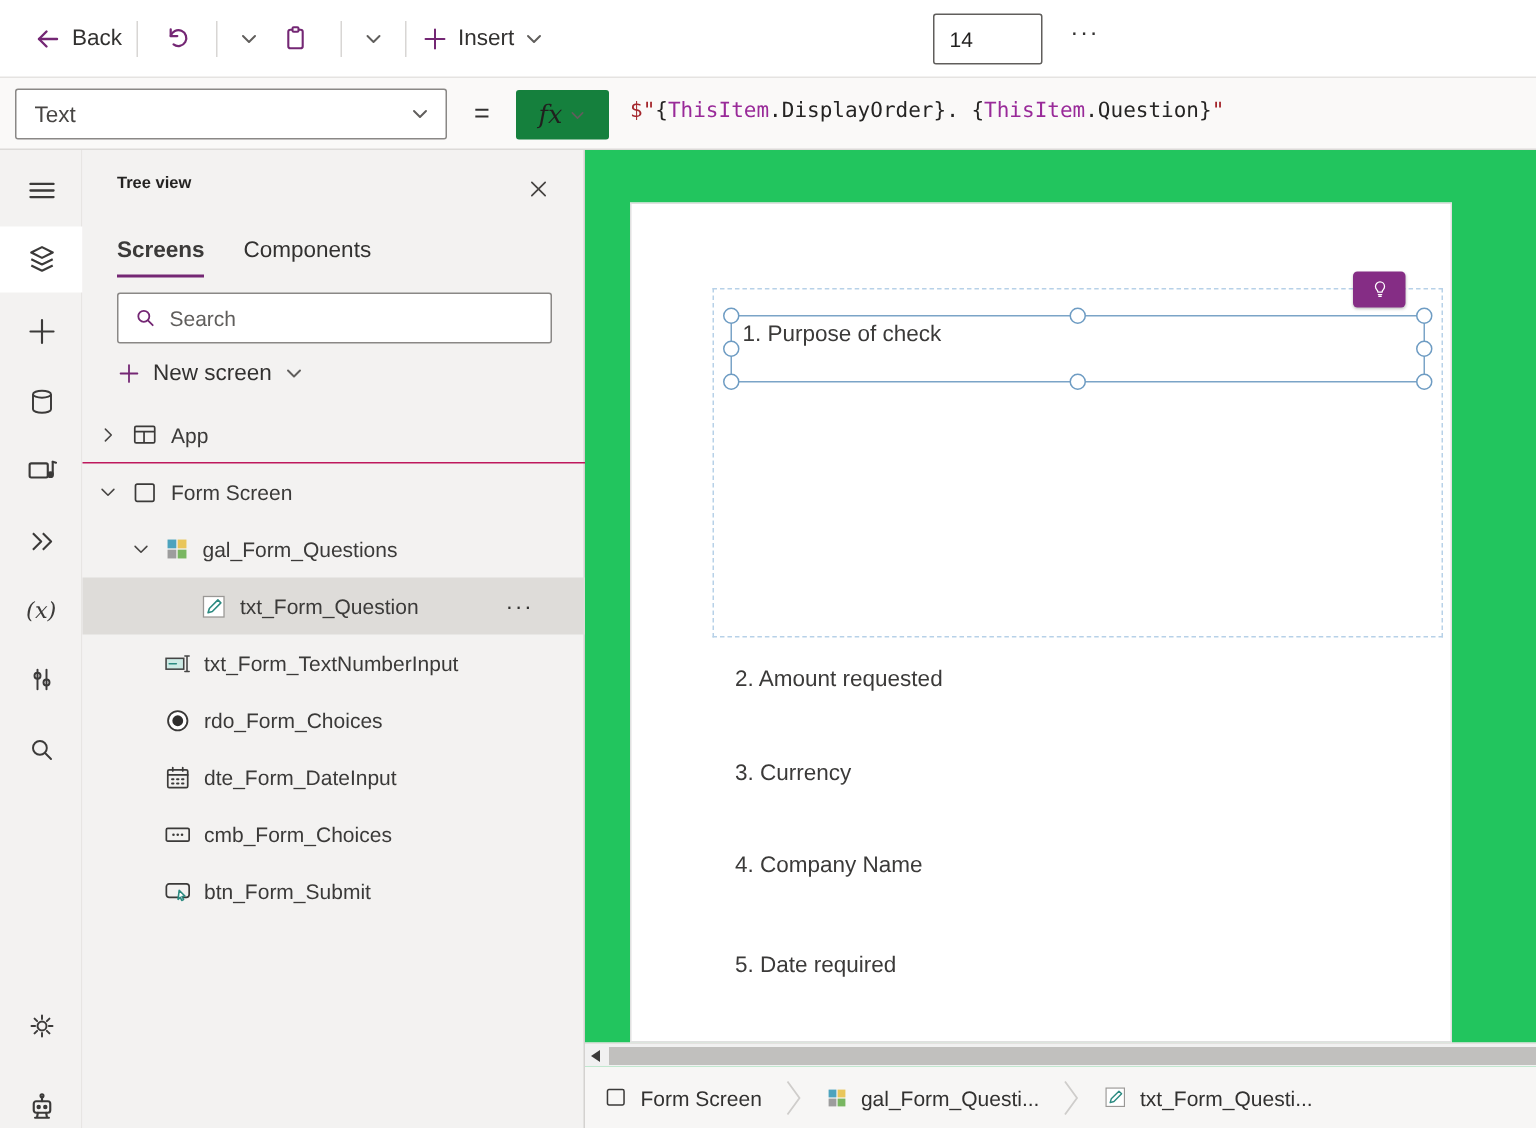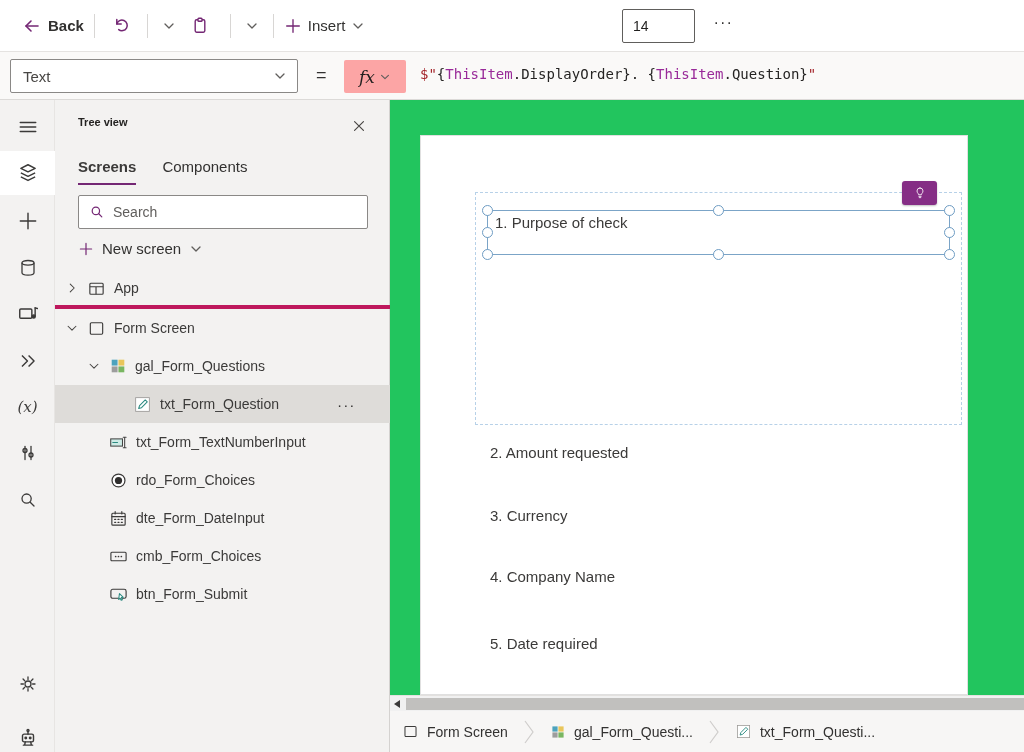--- a/index.html
+++ b/index.html
@@ -7,37 +7,37 @@
   body { font-family:"Liberation Sans", sans-serif; color:#323130; background:#fff; overflow:hidden; }
   .app { position:relative; width:1024px; height:752px; background:#fff; }
 
   
   .toolbar { position:absolute; left:0; top:0; width:1024px; height:52px; background:#fff;
              border-bottom:1px solid #e5e3e1; display:flex; align-items:center; }
   .tb-item { display:flex; align-items:center; gap:6px; color:#323130; font-size:15px; }
   .tb-icon { display:flex; align-items:center; justify-content:center; color:#742774; }
   .tb-divider { width:1px; height:24px; background:#d8d6d4; margin:0 10px; }
   .chev-svg { color:#605e5c; }
-  .back { margin-left:22px; cursor:pointer;font-weight:bold; }
+  .back { margin-left:22px; cursor:pointer; }
   .font-box { position:absolute; left:390px; top:9px; width:200px; height:34px; border:1px solid #605e5c;
               border-radius:2px; background:#fff; display:flex; align-items:center; padding:0 10px 0 12px;
               font-size:14px; color:#201f1e; justify-content:space-between; }
   .size-box { position:absolute; left:622px; top:9px; width:73px; height:34px; border:1px solid #605e5c;
               border-radius:2px; background:#fff; font-size:14px; color:#201f1e; padding:0 10px;
               font-family:"Liberation Sans", sans-serif; }
   .tb-overflow { position:absolute; left:714px; top:10px; font-size:16px; letter-spacing:2px; color:#323130; cursor:pointer; }
 
   
   .formula-bar { position:absolute; left:0; top:52px; width:1024px; height:48px; background:#faf9f8;
                  border-bottom:1px solid #dcdad8; display:flex; align-items:center; }
   .prop-dd { position:absolute; left:10px; top:7px; width:288px; height:34px; background:#fff;
              border:1px solid #8a8886; border-radius:2px; display:flex; align-items:center;
              justify-content:space-between; padding:0 10px 0 12px; font-size:15px; color:#484644; cursor:pointer; }
   .eq { position:absolute; left:316px; top:13px; font-size:18px; color:#323130; }
-  .fx-btn { position:absolute; left:344px; top:8px; width:62px; height:33px; background:#fca5a5; border-radius:2px;
+  .fx-btn { position:absolute; left:344px; top:8px; width:62px; height:33px; background:#15803d; border-radius:2px;
             display:flex; align-items:center; justify-content:center; gap:4px; cursor:pointer; }
   .fx-glyph { font-family:"DejaVu Serif", serif; font-style:italic; font-size:17px; color:#201f1e; }
   .code { position:absolute; left:420px; top:14px; font-family:"DejaVu Sans Mono", monospace; font-size:14px; white-space:pre; }
   .tok.s { color:#a4262c; }
   .tok.i { color:#992a99; }
   .tok.p { color:#252423; }
 
   
   .body { position:absolute; left:0; top:100px; width:1024px; height:652px; display:flex; }
 
@@ -60,21 +60,21 @@
   .searchbox input { border:none; outline:none; flex:1; font-size:14px; color:#323130; margin-left:8px; background:transparent;
                      font-family:"Liberation Sans", sans-serif; }
   .searchbox input::placeholder { color:#605e5c; }
   .new-screen { position:absolute; left:23px; top:140px; display:flex; align-items:center; gap:8px; font-size:15px; color:#323130; cursor:pointer; }
   .new-screen .plus { color:#742774; }
   .tree { position:absolute; left:0; top:171px; width:335px; }
   .trow { height:38px; display:flex; align-items:center; gap:8px; cursor:pointer; position:relative; }
   .trow .chev { color:#484644; flex:none; display:flex; }
   .trow .ticon { flex:none; display:flex; }
   .trow .tlabel { color:#3b3a39; white-space:nowrap; }
-  .trow.sep { border-bottom:4px solid #be185d; }
+  .trow.sep { border-bottom:1px solid #be185d; }
   .trow.sel { background:#dedcd9; }
   .trow .row-overflow { position:absolute; right:34px; top:8px; font-size:15px; letter-spacing:2px; color:#323130; }
   .ind0 { padding-left:10px; }
   .ind1 { padding-left:32px; }
   .ind1b { padding-left:54px; }
   .ind2 { padding-left:78px; }
 
   
   .workspace { position:relative; flex:1; height:652px; background:#22c55e; overflow:hidden; }
   .canvas { position:absolute; left:30px; top:35px; width:548px; height:560px; background:#fff; border:1px solid #e0e0e0; }

